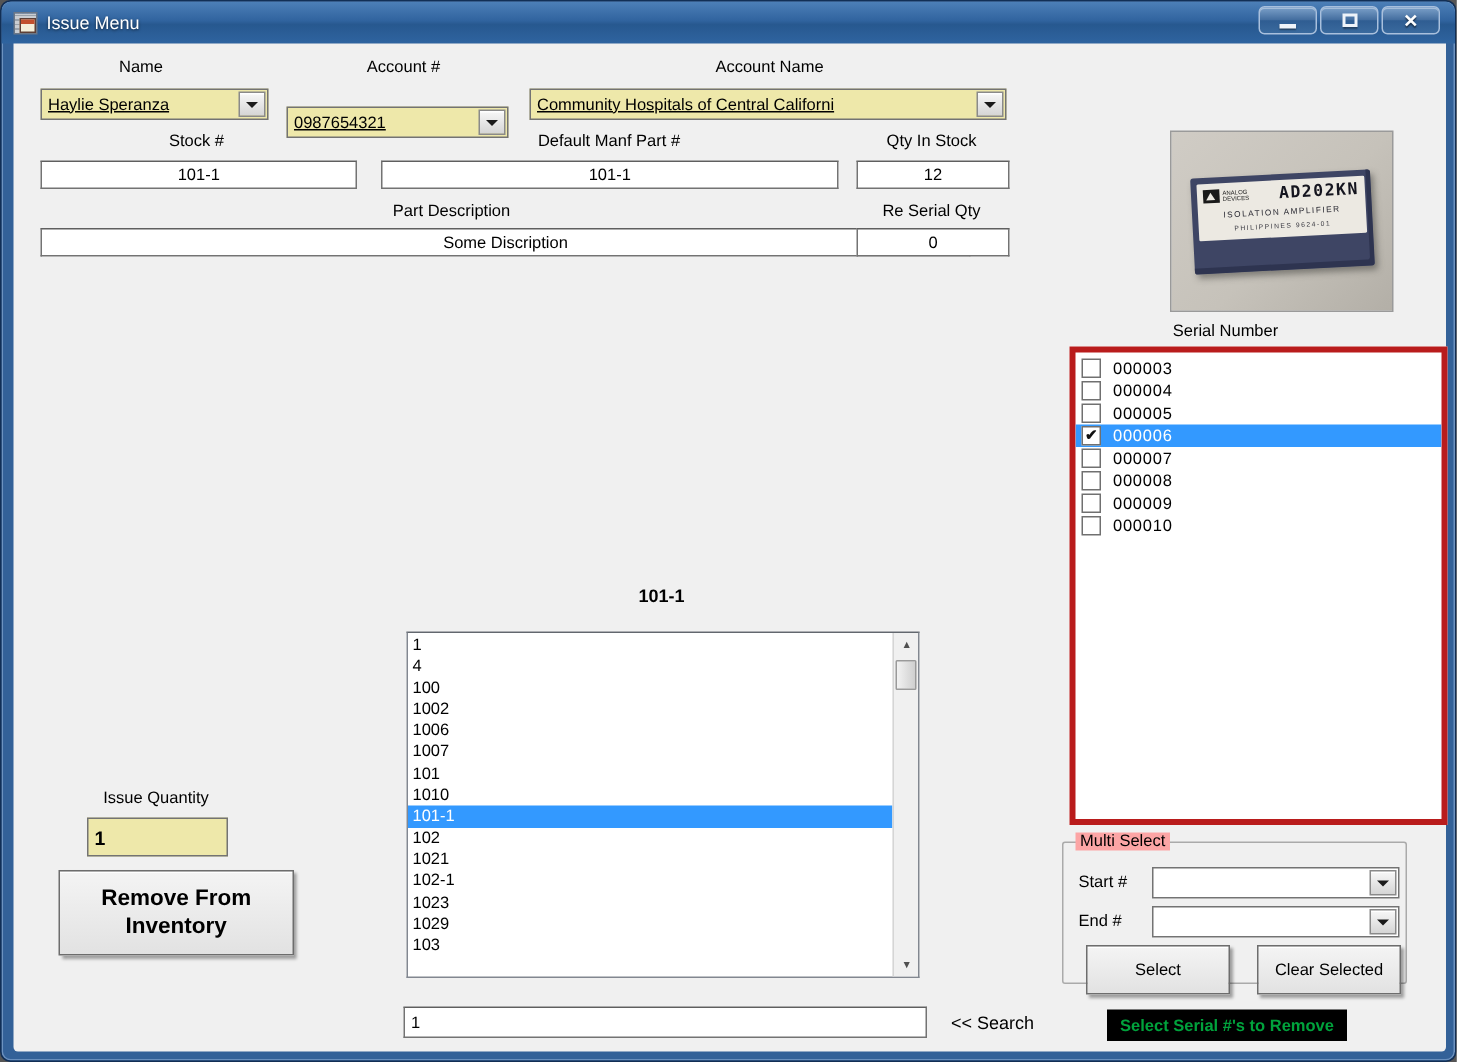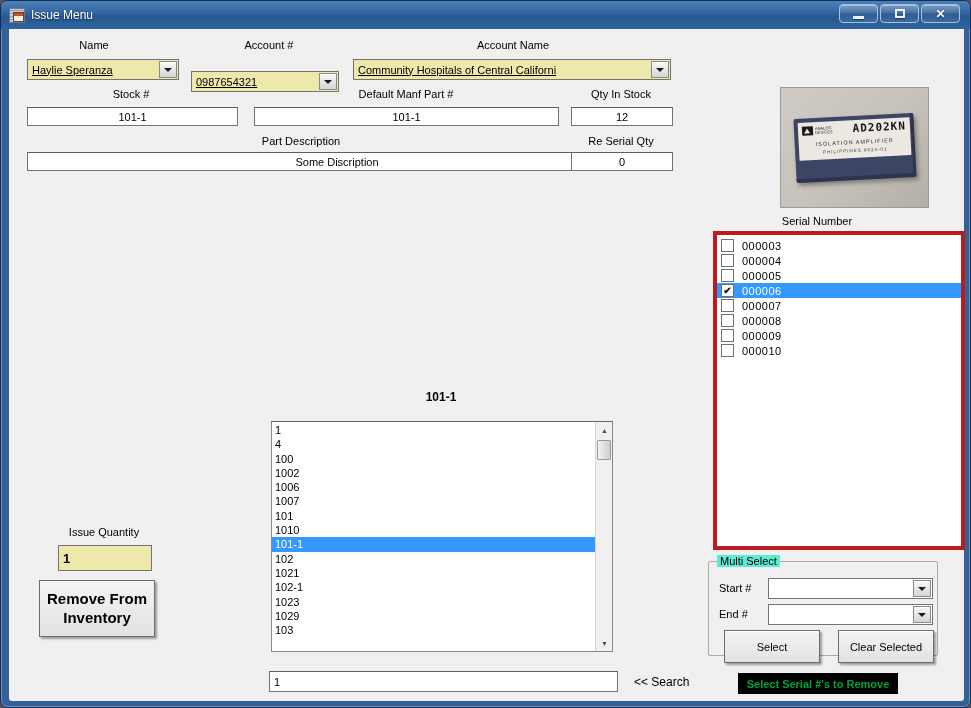--- a/index.html
+++ b/index.html
@@ -64,24 +64,24 @@
   .vscroll { position:absolute; right:0; top:0; bottom:0; width:17px; background:#f0f0f0; border-left:1px solid #d5d5d5; }
   .scroll-arrow { position:absolute; left:0; width:17px; height:16px; display:flex; align-items:center; justify-content:center; font-size:7px; color:#505050; }
   .scroll-arrow.up { top:0; } .scroll-arrow.down { bottom:0; }
   .scroll-thumb { position:absolute; left:1px; top:18px; width:14px; height:20px; background:linear-gradient(90deg,#f2f2f2,#cfcfcf); border:1px solid #9a9a9a; border-radius:1px; }
 
   .issue-label { position:absolute; left:45px; top:497px; width:100px; text-align:center; }
   .issue-box { position:absolute; left:49px; top:516px; width:94px; height:26px; background:#eee8aa; border:1px solid #737373;
                display:flex; align-items:center; padding-left:4px; font-weight:bold; font-size:13px; }
   .btn { background:linear-gradient(180deg,#f4f4f4,#e2e2e2); border:1px solid #6d6d6d; display:flex; align-items:center; justify-content:center;
          box-shadow:2px 2px 2px rgba(0,0,0,.35), inset 0 1px 0 #fff; cursor:default; }
-  .remove-btn { position:absolute; left:30px; top:551px; width:116px; height:57px; font-weight:bold; font-size:15px; text-align:center; line-height:1.25; }
+  .remove-btn { position:absolute; left:30px; top:551px; width:157px; height:57px; font-weight:bold; font-size:15px; text-align:center; line-height:1.25; }
 
   .groupbox { position:absolute; left:699px; top:532px; width:230px; height:95px; border:1px solid #aaaaaa; border-radius:2px; }
-  .groupbox-legend { position:absolute; left:8px; top:-7px; background:#5eead4; padding:0 3px; font-size:11px; }
+  .groupbox-legend { position:absolute; left:8px; top:-7px; background:#fca5a5; padding:0 3px; font-size:11px; }
   .gb-label { position:absolute; font-size:11px; }
   .gb-combo { position:absolute; left:59px; width:165px; }
   .gb-btn { position:absolute; top:68px; width:96px; height:33px; font-size:11px; }
 
   .search-box { position:absolute; left:260px; top:642px; width:349px; height:21px; }
   .search-label { position:absolute; left:625px; top:646px; width:70px; font-size:12px; text-align:left; }
   .hint-label { position:absolute; left:729px; top:644px; width:160px; height:21px; background:#000000; color:#00a23c;
                 font-weight:bold; font-size:11px; display:flex; align-items:center; justify-content:center; }
 </style>
 </head>

